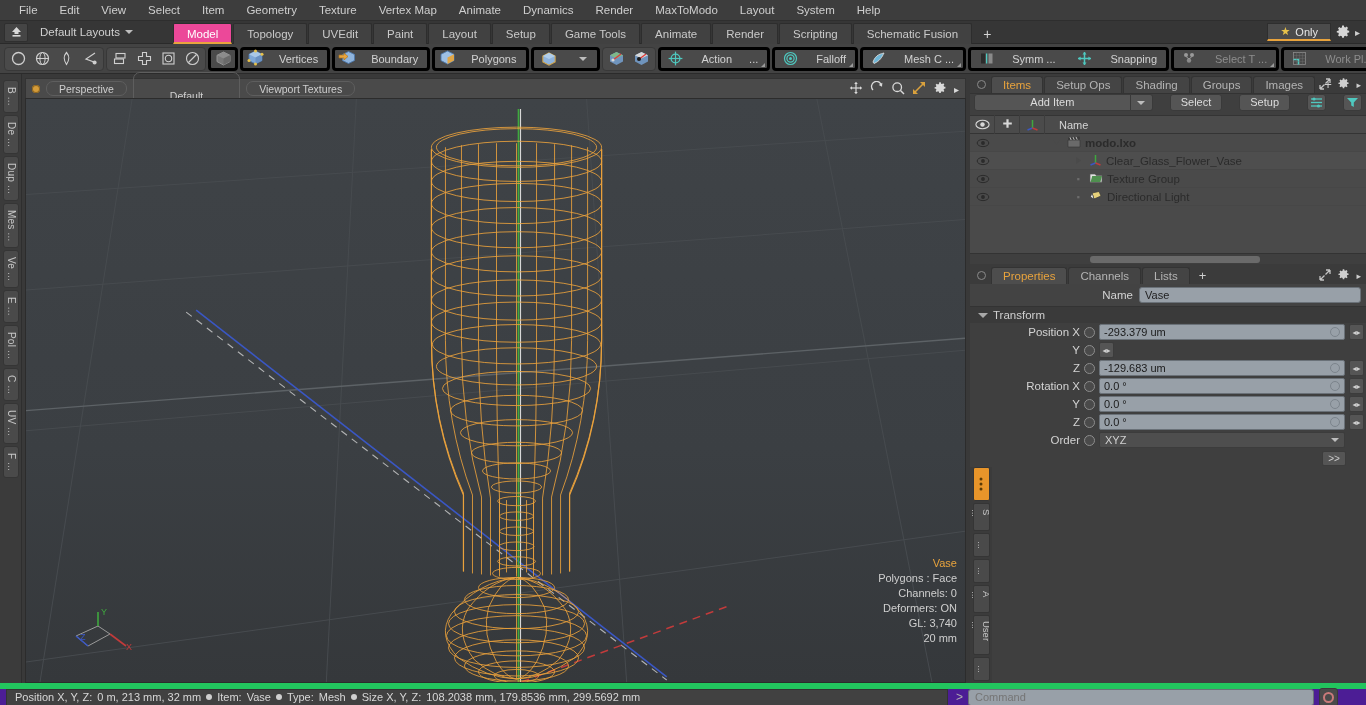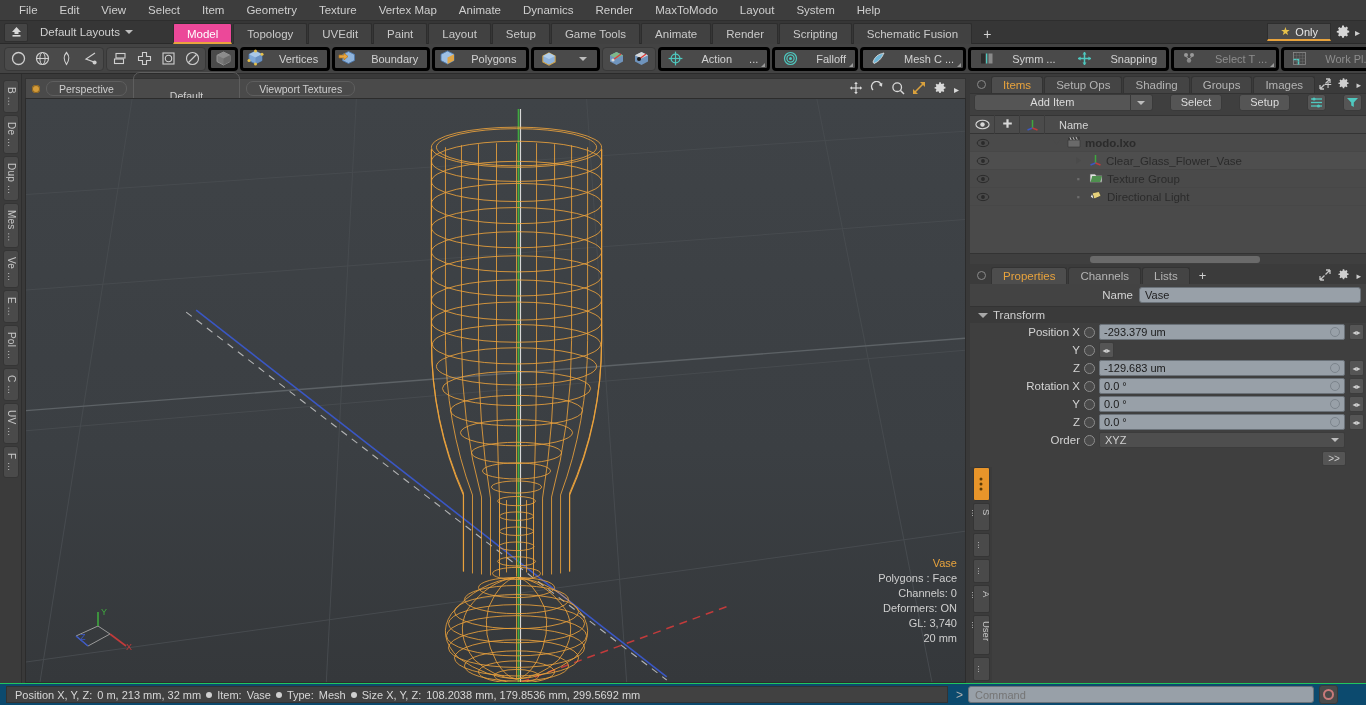--- a/index.html
+++ b/index.html
@@ -139,21 +139,21 @@
   .spin { width: 15px; height: 16px; background: #555; border: 1px solid #3c3c3c; border-radius: 2px; display: flex; align-items: center; justify-content: center; color: #cfcfcf; font-size: 8px; flex: 0 0 15px;}
   .selfield { flex: 1 1 auto; height: 16px; background: #4e4e4e; border: 1px solid #3c3c3c; border-radius: 2px; display: flex; align-items: center; justify-content: space-between; padding: 0 5px; color: #d0d0d0; font-size: 11px;}
   .moreRow { height: 18px; display: flex; justify-content: flex-end; align-items: center; padding-right: 20px;}
   .morebtn { width: 24px; height: 15px; background: #555; border: 1px solid #3c3c3c; border-radius: 2px; font-size: 10px; color: #ccc; display:flex;align-items:center;justify-content:center;}
 
   .rightrail { width: 22px; background: #3b3b3b; display: flex; flex-direction: column; align-items: center; }
   .rrtab { writing-mode: vertical-rl; background: #4a4a4a; border: 1px solid #353535; color: #c6c6c6; font-size: 9.5px; padding: 5px 2px; margin-bottom: 2px; border-radius: 2px; display:flex;align-items:center;justify-content:center; width: 17px;}
   .rrtab.accent { background: #e8952a; color: #5a3a06; }
 
   
-  .statusbar { height: 22px; flex: 0 0 22px; background: #0c4a6e; display: flex; align-items: center; border-top: 1px solid #22c55e;}
+  .statusbar { height: 22px; flex: 0 0 22px; background: #4c1d95; display: flex; align-items: center; border-top: 6px solid #22c55e;}
   .statusfield { margin: 2px 0 2px 6px; flex: 1 1 auto; height: 17px; background: #414141; border: 1px solid #333; display: flex; align-items: center; padding: 0 8px; font-size: 11px; color: #d7d7d7; gap: 5px;}
   .bullet { width: 6px; height: 6px; border-radius: 50%; background: #cfcfcf; display: inline-block; }
   .cmdzone { width: 396px; flex: 0 0 396px; display: flex; align-items: center; gap: 5px; padding: 0 6px 0 8px; }
   .cmdgt { color: #b0b0b0; font-size: 12px; }
   .cmdinput { flex: 1 1 auto; height: 17px; background: #98a0a8; border: 1px solid #6a7178; border-radius: 3px; color: #4a4f55; font-size: 11px; padding: 0 6px; line-height: 15px;}
   .recbtn { width: 19px; height: 19px; border: 1px solid #3a3a3a; background: #4a4a4a; border-radius: 3px; display:flex;align-items:center;justify-content:center;}
   .reccircle { width: 11px; height: 11px; border-radius: 50%; border: 2px solid #c97a7a;}
   .rightrail-bottom { width: 22px; }
 </style>
 </head>

